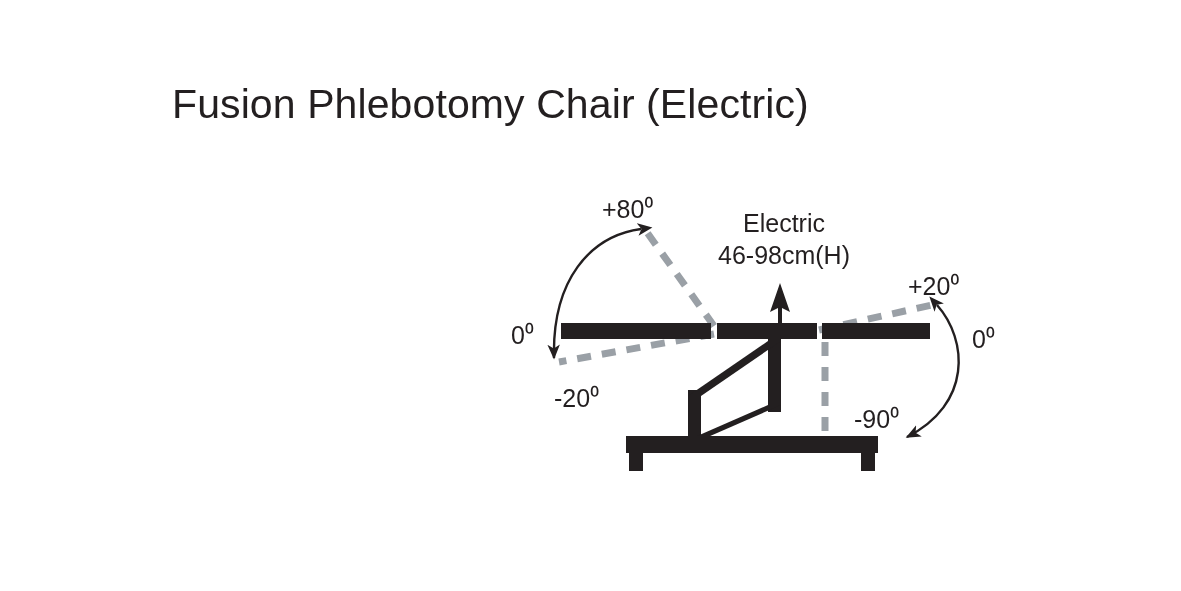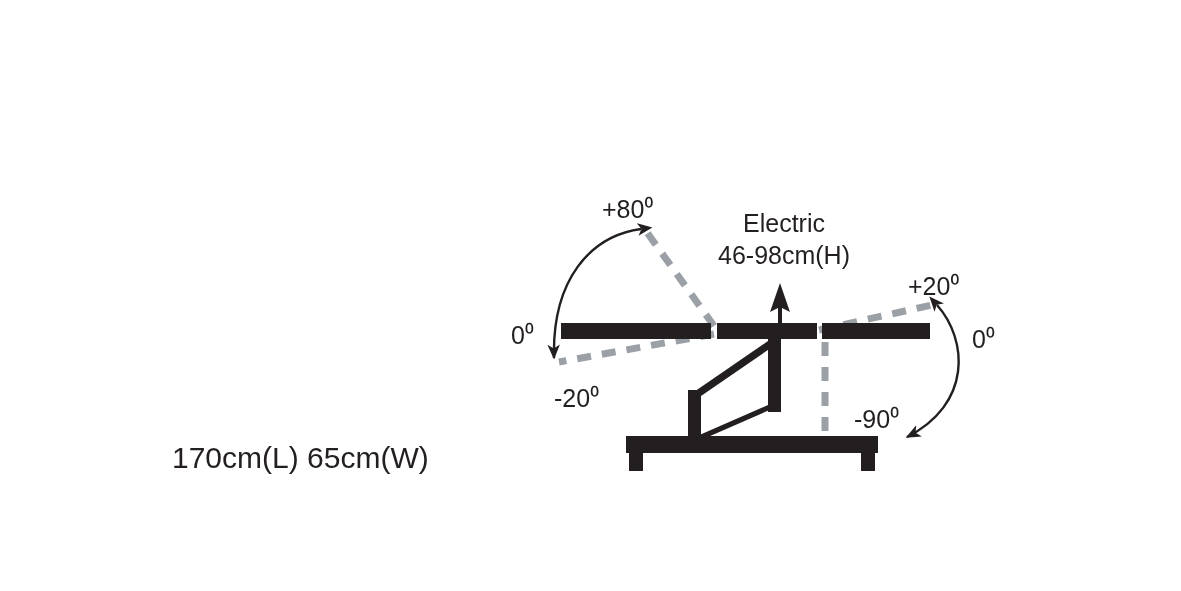--- a/index.html
+++ b/index.html
@@ -61,22 +61,22 @@
   }
   .electric-label {
     font-size: 25px;
   }
 </style>
 </head>
 <body>
 
 <div id="page-root">
 
+  <div class="product-title">Fusion Phlebotomy Chair (Electric)</div>
 
-  <div class="dimensions-label">170cm(L) 65cm(W)</div>
 
   <svg class="diagram-svg" viewBox="0 0 1181 591">
 
     <defs>
       <marker id="arrowhead" markerWidth="7" markerHeight="7" refX="5.6" refY="3" orient="auto" markerUnits="strokeWidth">
         <path d="M0,0.4 L6.2,3 L0,5.6 L1.6,3 Z" fill="#231f20"></path>
       </marker>
       <marker id="arrowtail" markerWidth="7" markerHeight="7" refX="1.4" refY="3" orient="auto-start-reverse" markerUnits="strokeWidth">
         <path d="M0,0.4 L6.2,3 L0,5.6 L1.6,3 Z" fill="#231f20"></path>
       </marker>

